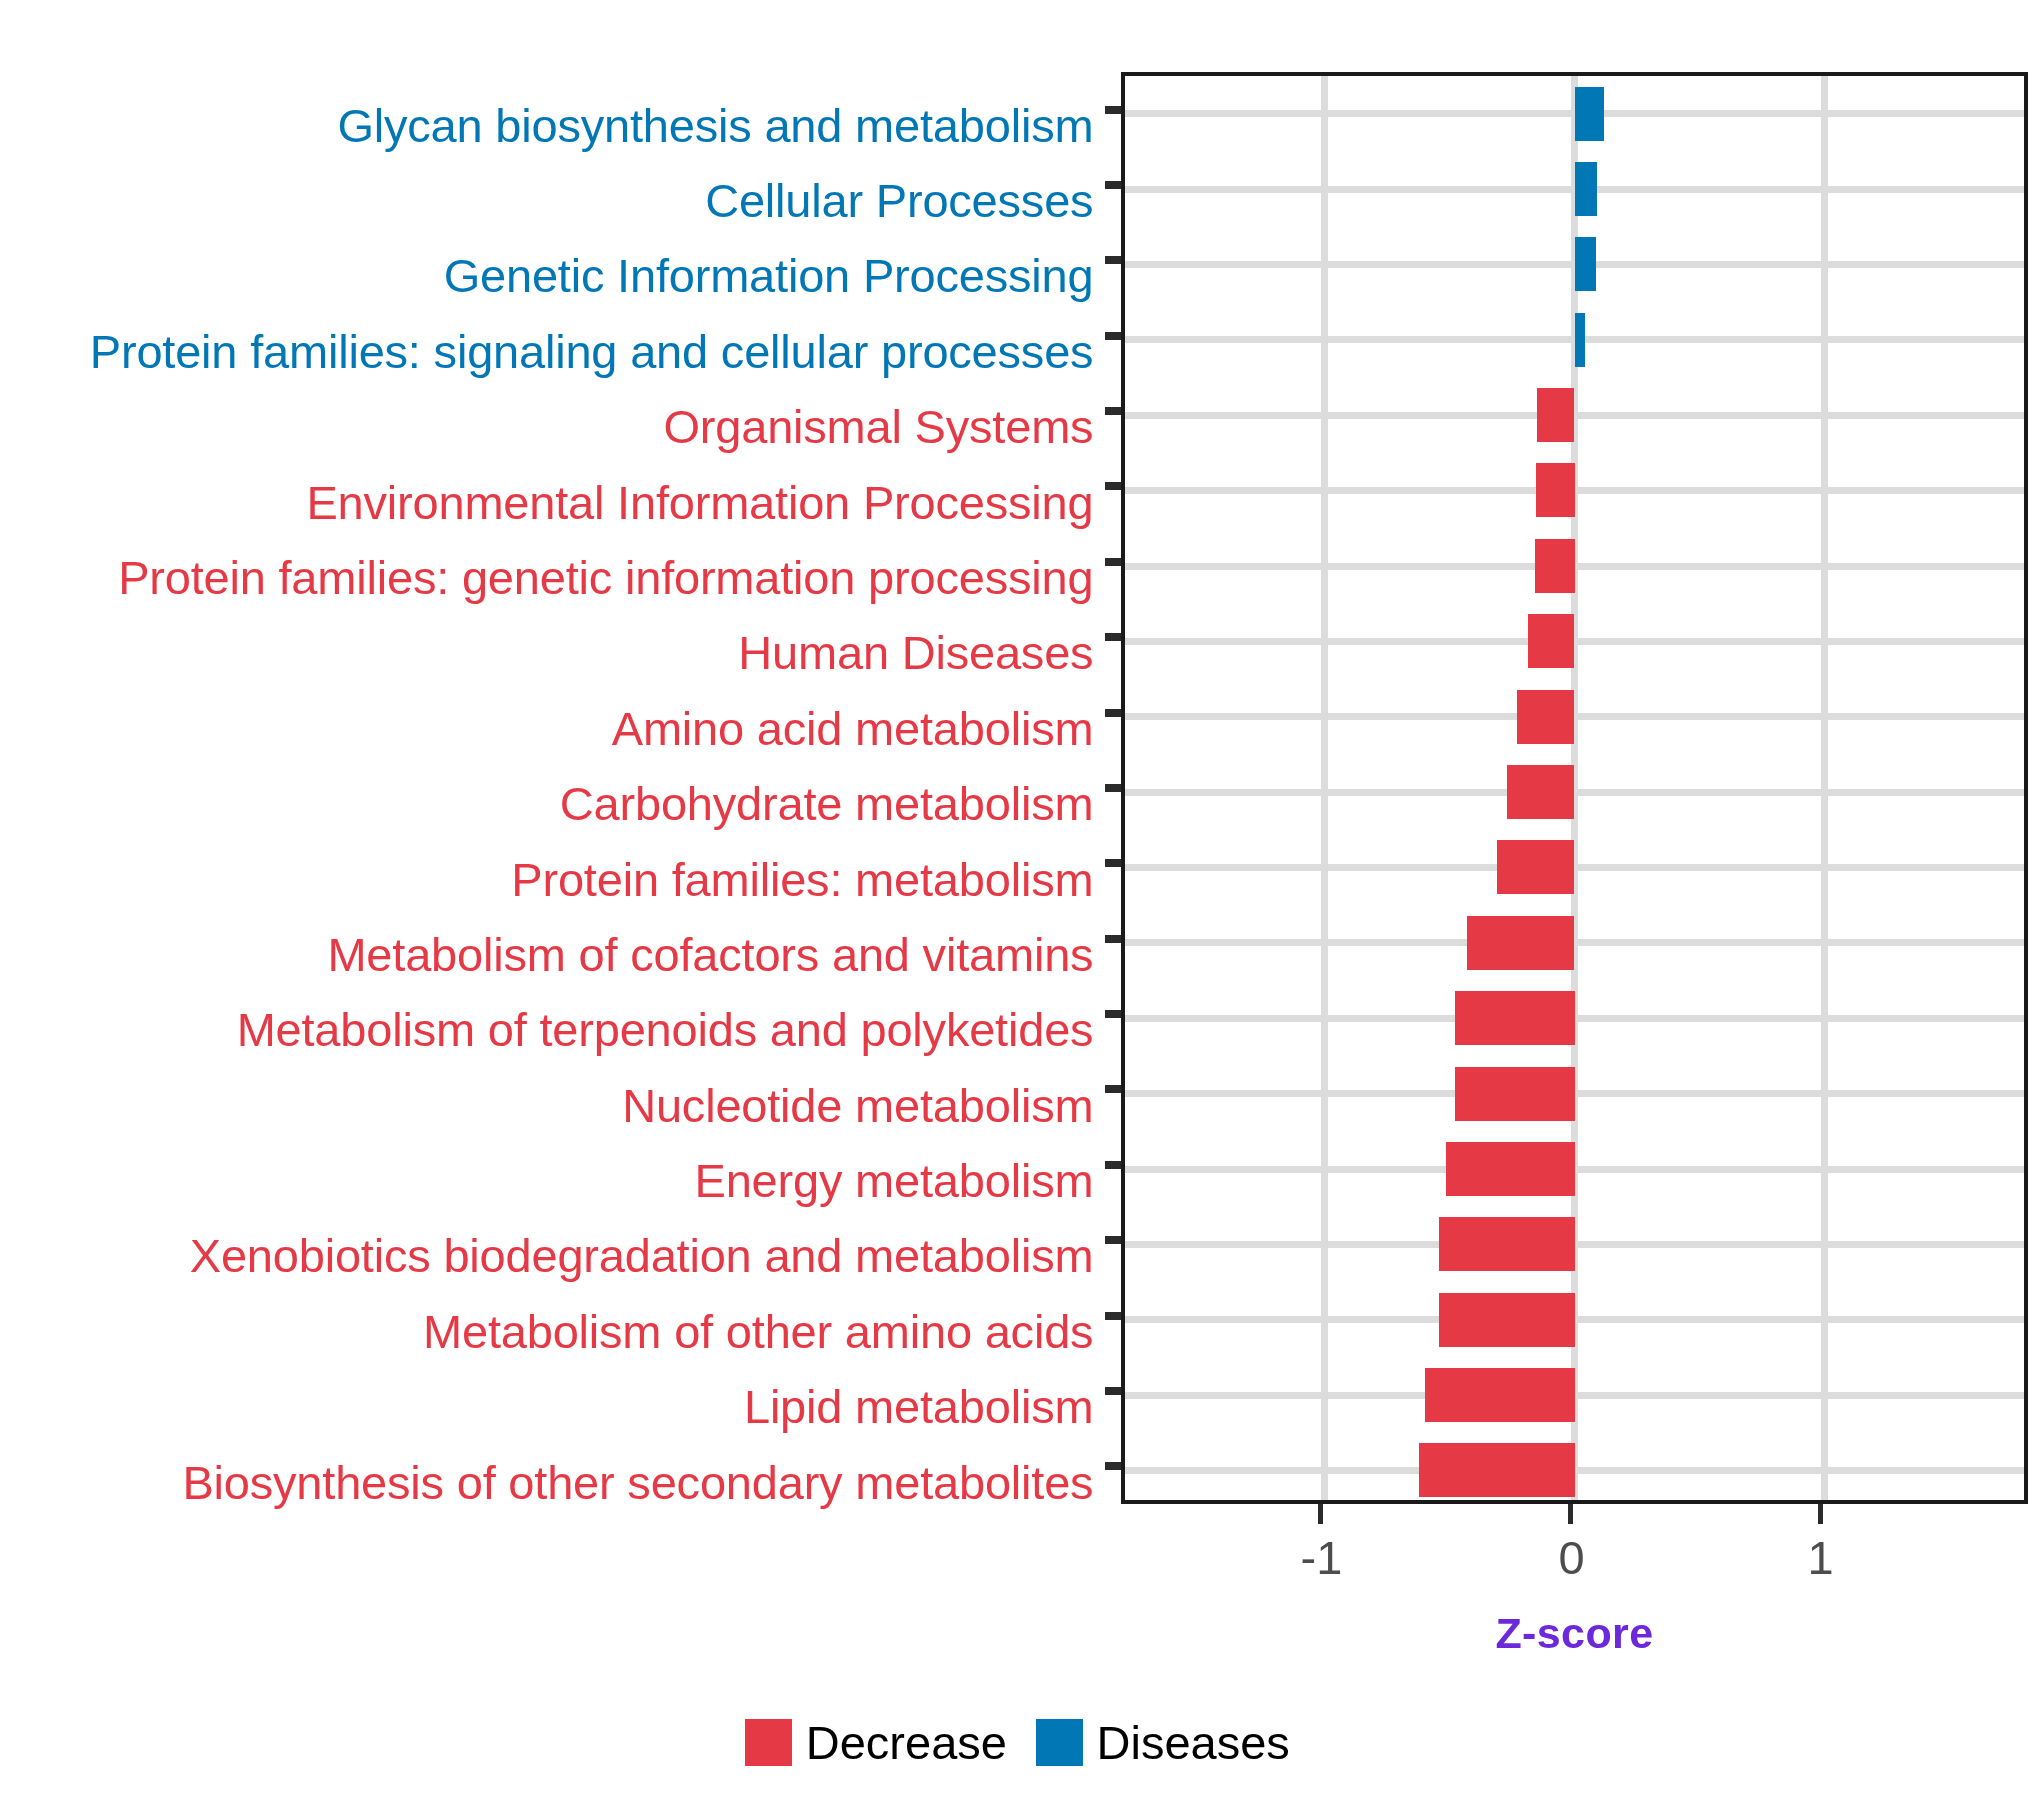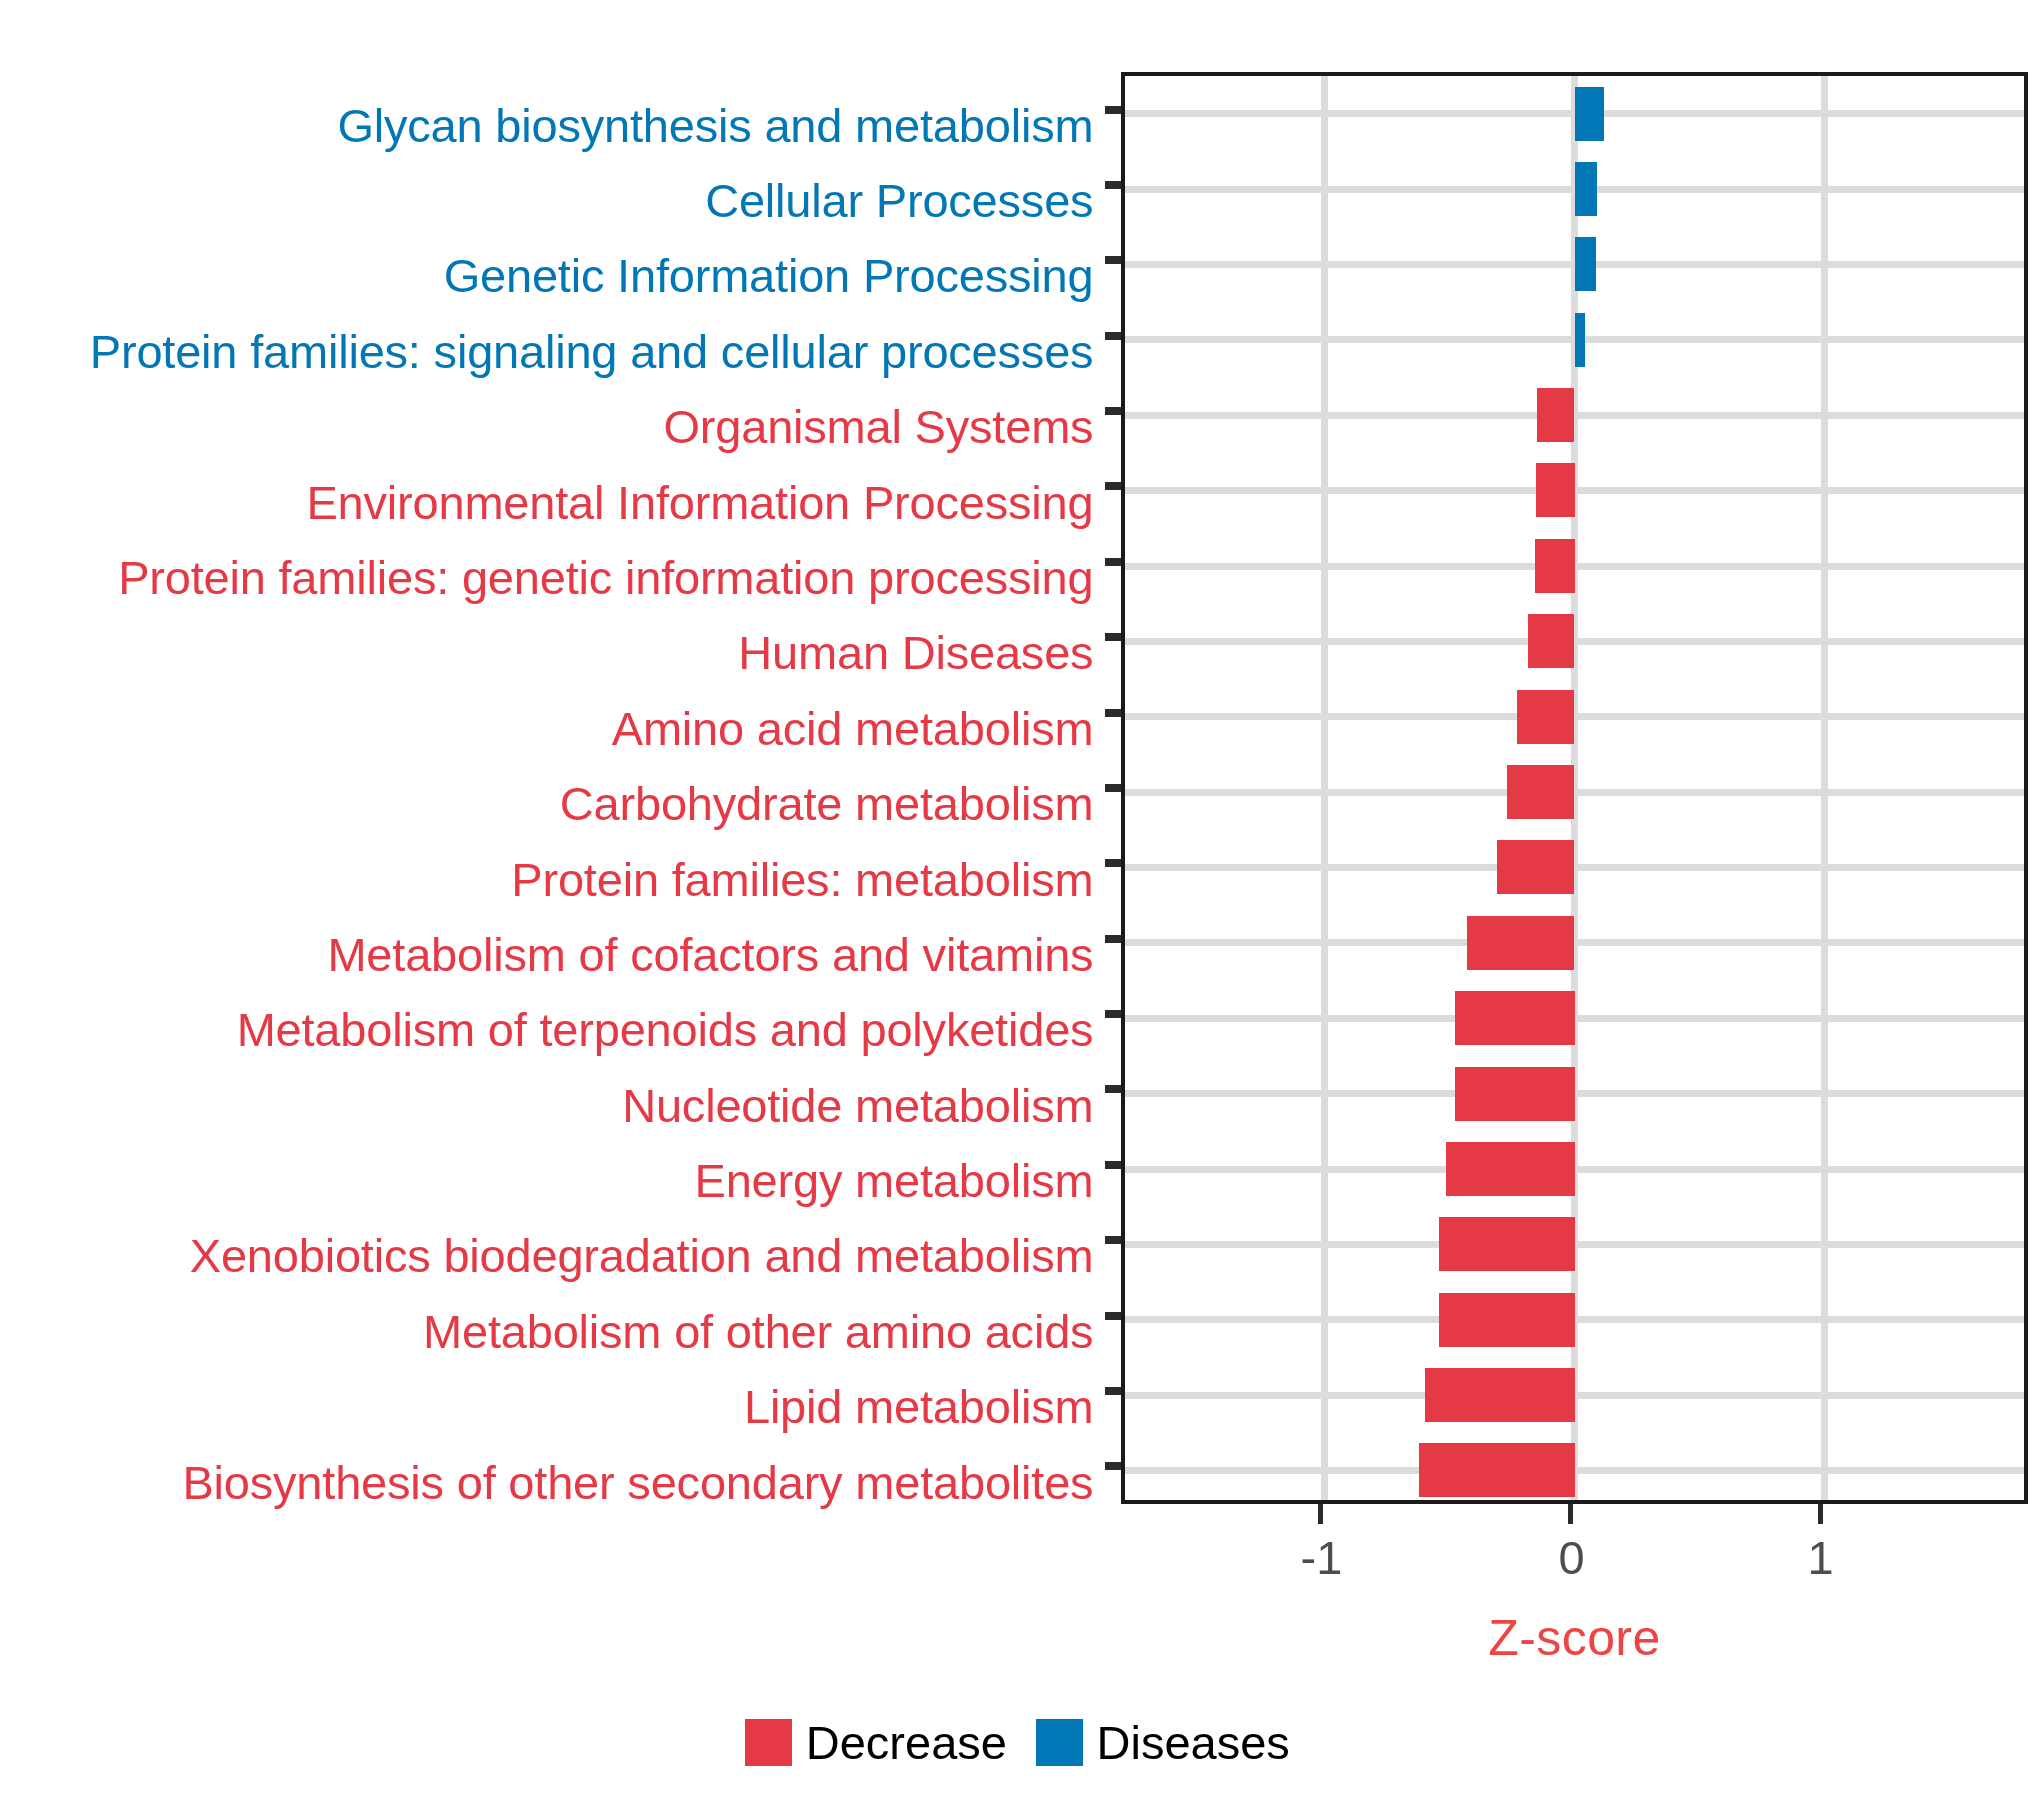--- a/index.html
+++ b/index.html
@@ -65,23 +65,23 @@
     font-size:47px;
     color:#4d4d4d;
   }
 
   #xaxistitle{
     position:absolute;
     top:1609px;
     left:1121px;
     width:907px;
     text-align:center;
-    font-size:50px;
-    font-weight:normal;
-    color:#ef4444;
+    font-size:43px;
+    font-weight:bold;
+    color:#6d28d9;
     letter-spacing:0.4px;
   }
 
   
   #legend{
     position:absolute;
     left:0; top:1719px;
     width:2035px;
     display:flex;
     justify-content:center;

